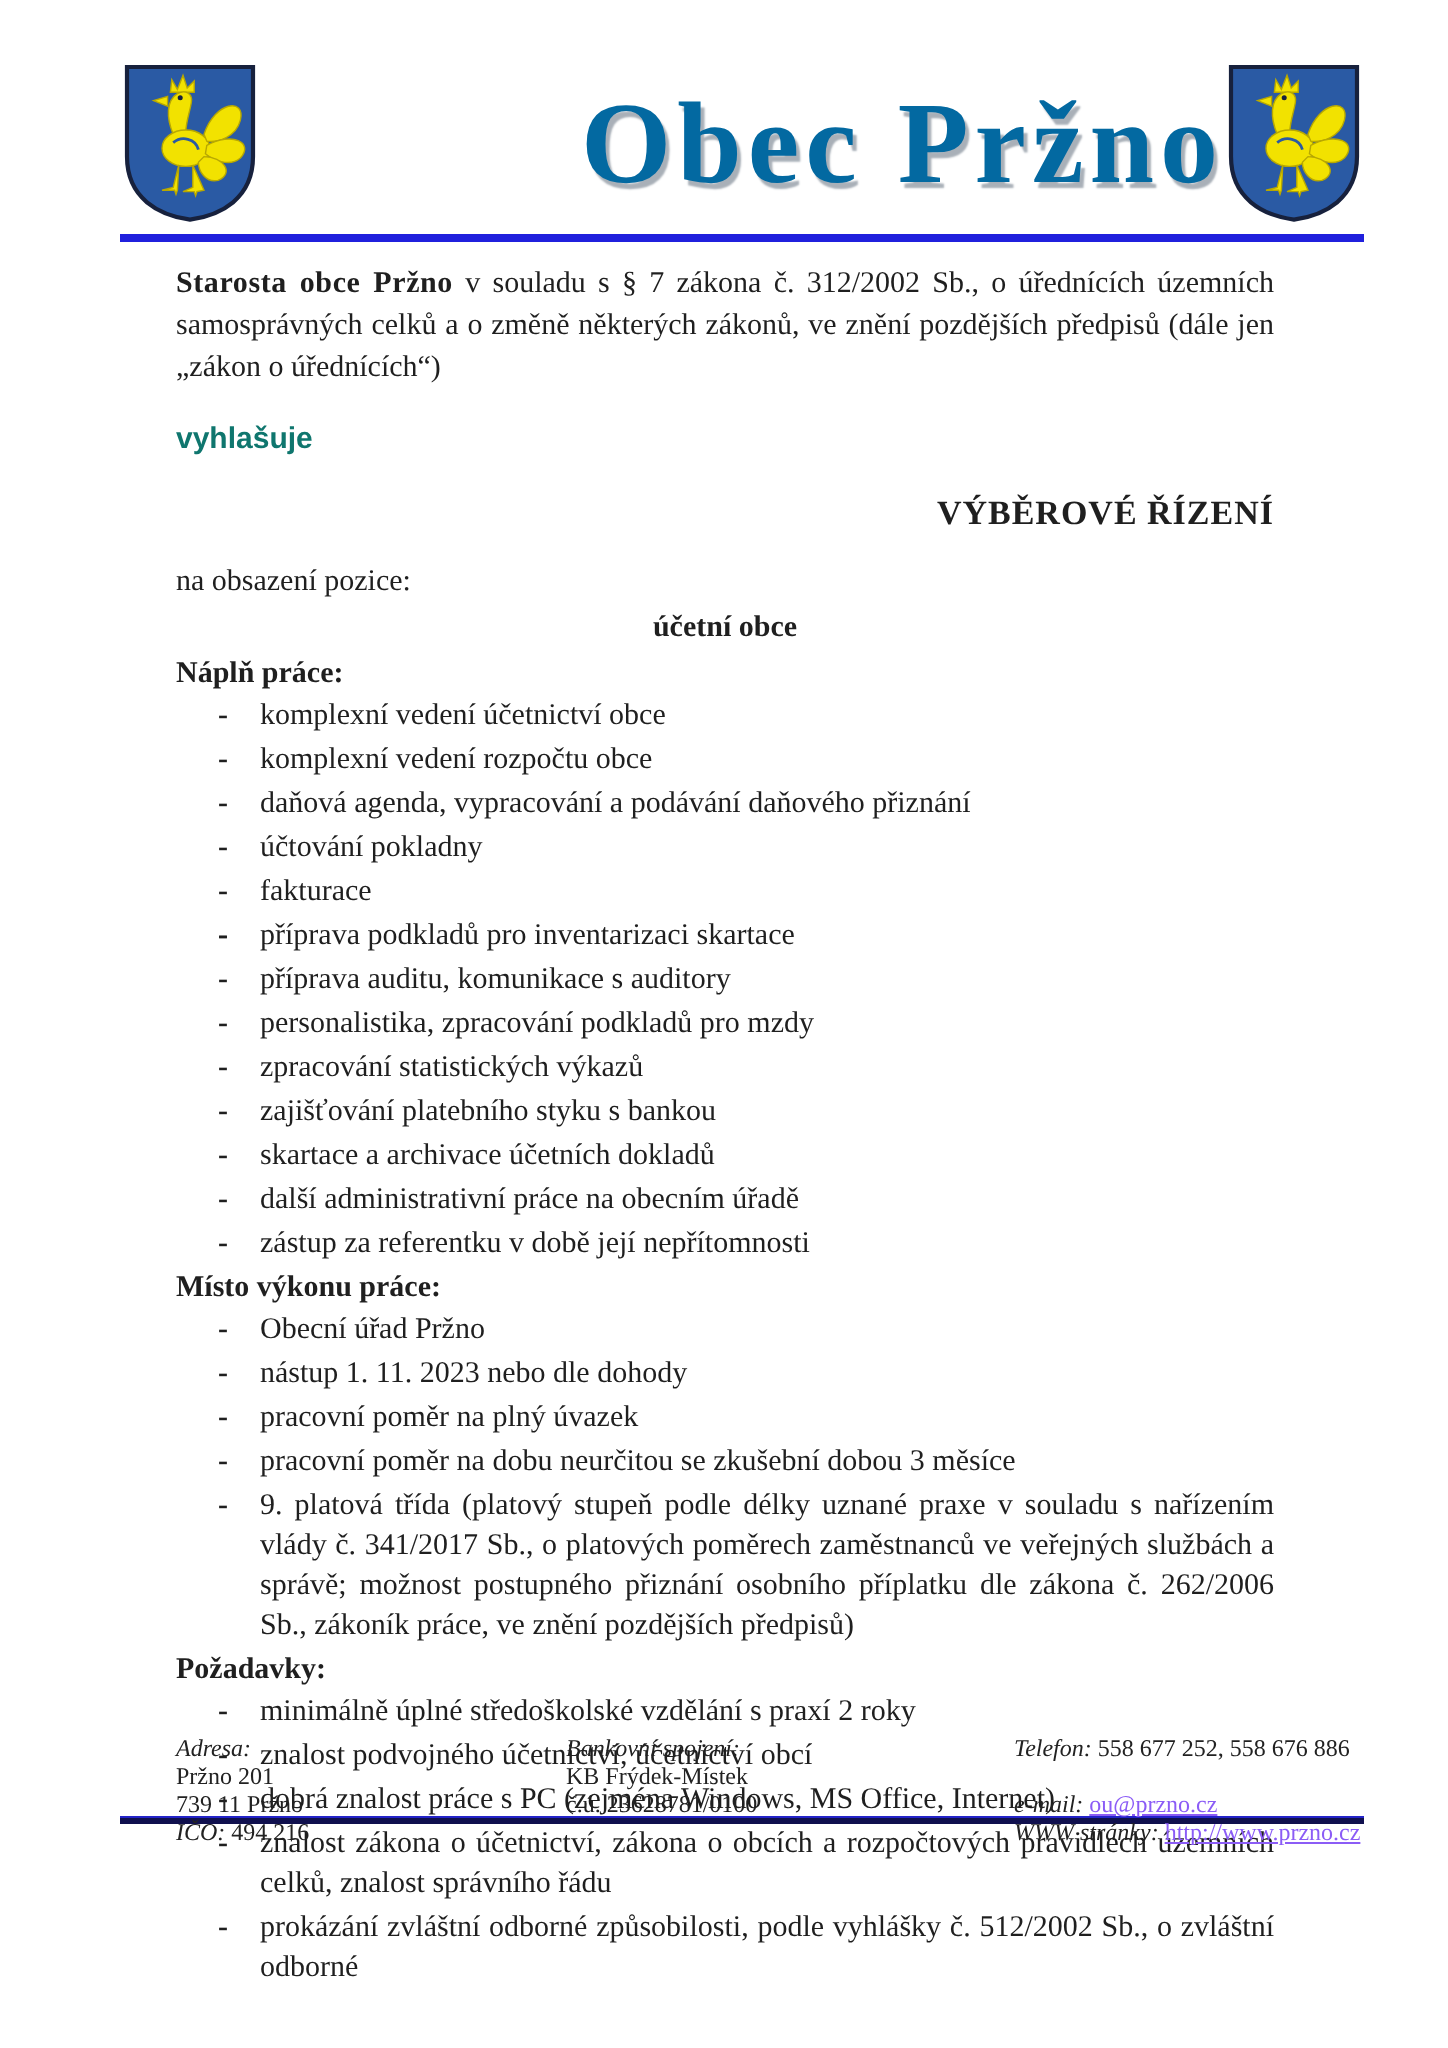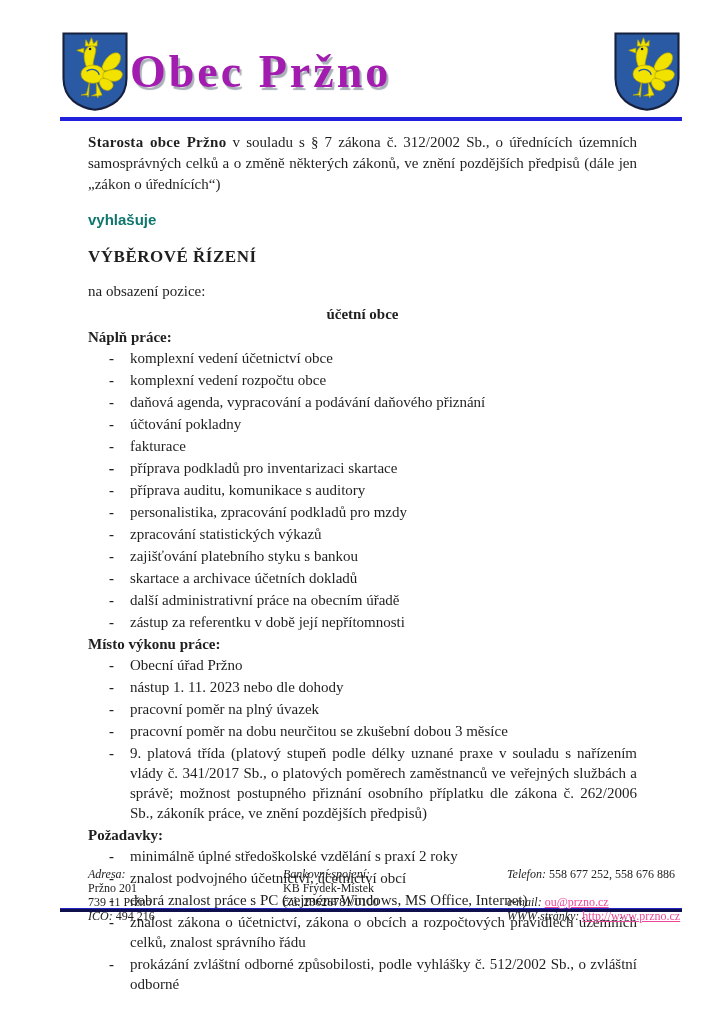--- a/index.html
+++ b/index.html
@@ -11,47 +11,47 @@
     color:#1f1f1f;
     overflow:hidden;
   }
   
   .header{
     position:absolute;top:28px;left:60px;width:622px;height:88px;
     display:flex;align-items:center;justify-content:space-between;
   }
   .crest{width:70px;height:86px;flex:0 0 auto;}
   .doc-title{
-    flex:1;text-align:left;
+    flex:1;text-align:right;
     font-family:"Liberation Serif", serif;
     font-weight:bold;
-    font-size:46px;line-height:60px;
+    font-size:58px;line-height:60px;
     letter-spacing:3px;
-    color:#a21caf;
+    color:#0369a1;
     text-shadow:2px 3px 1px #a9b0b8;
     white-space:nowrap;
   }
   .header-rule{
     position:absolute;top:117px;left:60px;width:622px;height:4px;
     background:#2020dd;
   }
   
   .content{
     position:absolute;top:132px;left:88px;width:549px;
     font-size:15px;line-height:21px;
   }
   .intro-par{margin:0;text-align:justify;}
   .intro-par b{font-weight:bold;letter-spacing:.3px;}
   .announce{
     margin:14px 0 0 0;
     font-family:"Liberation Sans", sans-serif;
     font-weight:bold;font-size:15px;color:#0f766e;
   }
   .big-heading{
-    margin:16px 0 14px 0;text-align:left;
+    margin:16px 0 14px 0;text-align:right;
     font-weight:bold;font-size:17px;letter-spacing:.5px;
   }
   .pos-label{margin:12px 0 0 0;}
   .pos-value{margin:2px 0 0 0;text-align:center;font-weight:bold;}
   .sec-title{font-weight:bold;margin:2px 0 0 0;}
   ul.dash-list{list-style:none;margin:0 0 0 0;padding:0;}
   ul.dash-list li{
     position:relative;
     padding-left:42px;
     text-align:justify;
@@ -70,21 +70,21 @@
   .footer{
     position:absolute;top:867px;left:88px;width:594px;
     font-size:12px;line-height:14px;color:#222;
     display:flex;
   }
   .f-col1{width:195px;}
   .f-col2{width:224px;}
   .f-col3{flex:1;}
   .f-lab{font-style:italic;}
   .f-gap{height:14px;}
-  a.f-link{color:#ec4899;text-decoration:underline;cursor:pointer;}
+  a.f-link{color:#8b5cf6;text-decoration:underline;cursor:pointer;}
 </style>
 </head>
 <body>
 
 <div class="page">
 
   <div class="header">
     <svg class="crest" viewBox="0 0 100 118" aria-hidden="true">
       <path d="M5,4 H95 V68 C95,98 72,110 50,113 C28,110 5,98 5,68 Z" fill="#2a5aa4" stroke="#17213d" stroke-width="3"></path>
       <g fill="#f2e200" stroke="#b8a800" stroke-width="1">

